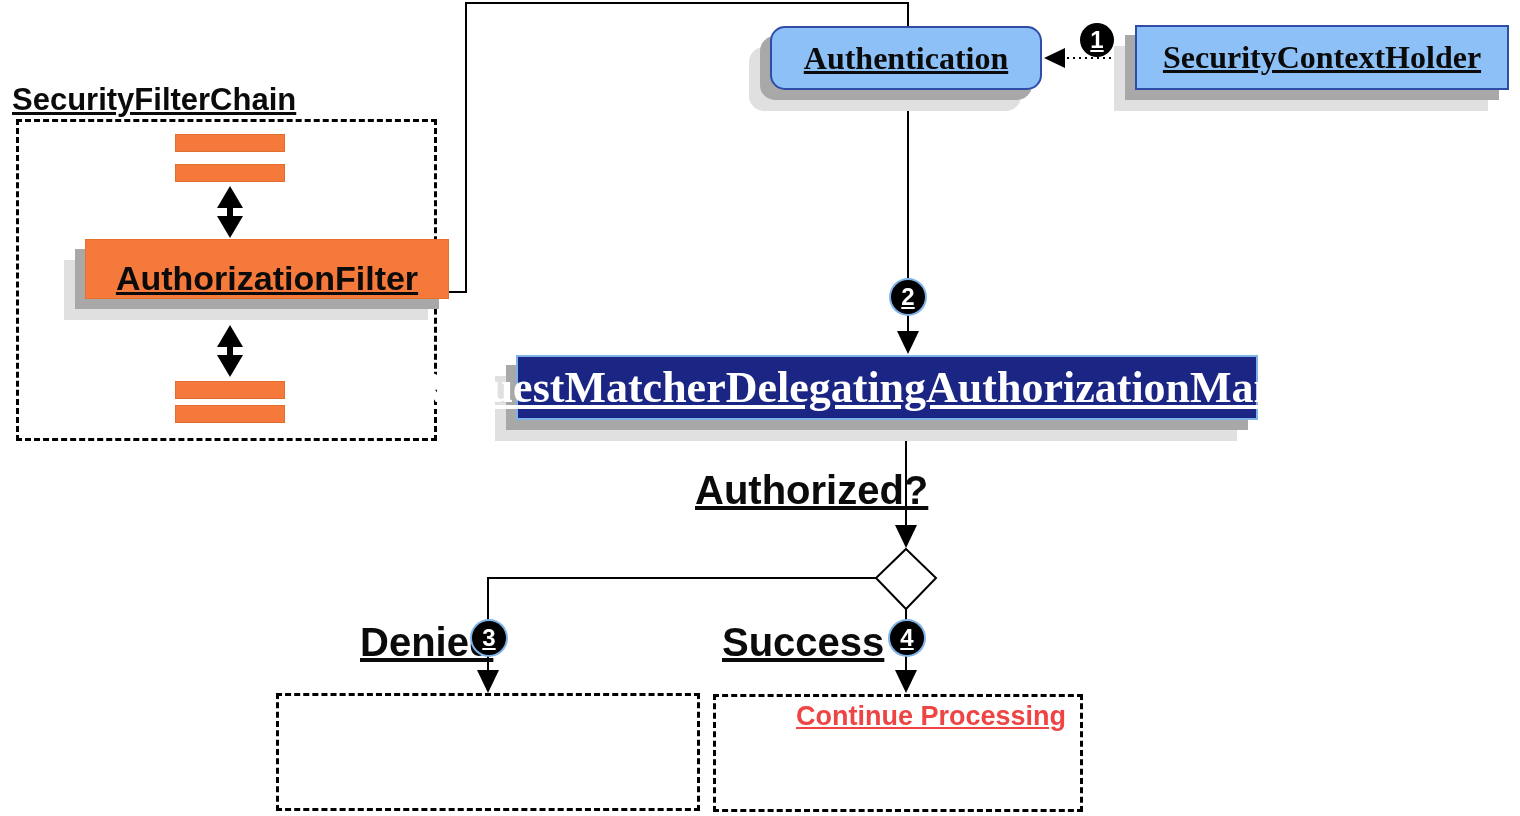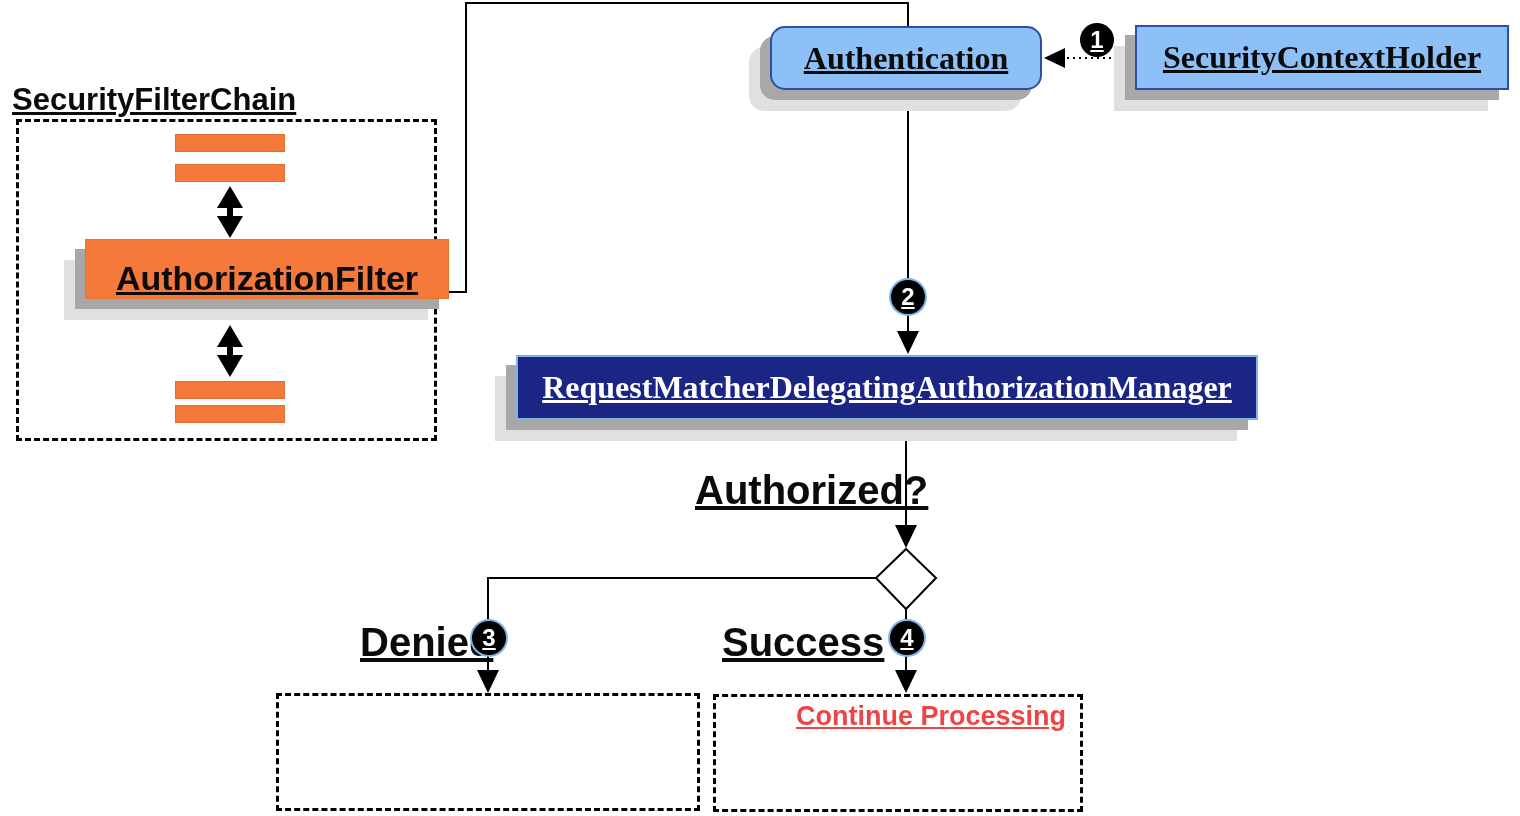--- a/index.html
+++ b/index.html
@@ -70,21 +70,21 @@
   .navy-box {
     background: #1B2583;
     border: 2px solid #7FB3E8;
     box-sizing: border-box;
     display: flex; align-items: center; justify-content: center;
     font-family: "Liberation Serif", serif;
     font-weight: bold; color: #ffffff;
   }
   .req-matcher {
     left: 516px; top: 355px; width: 742px; height: 65px;
-    font-size: 32px;
+    font-size: 44px;
   }
   .access-denied {
     left: 289px; top: 717px; width: 396px; height: 66px;
     font-size: 32px;
   }
 
   
   .dashed-box {
     border: 3px dashed #000000;
     box-sizing: border-box;

